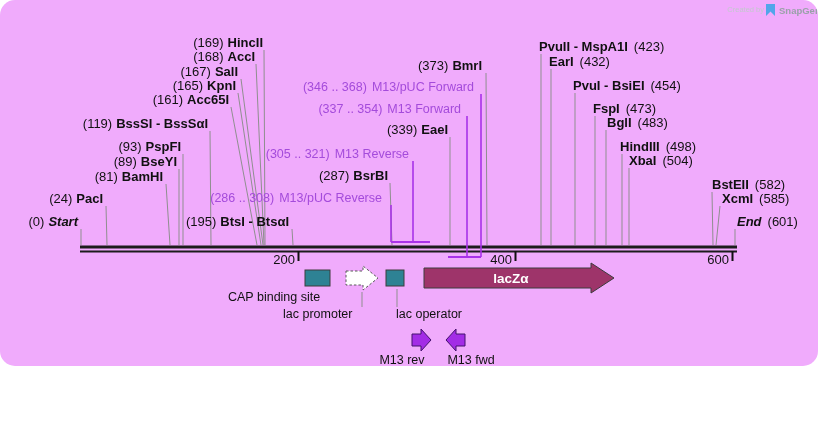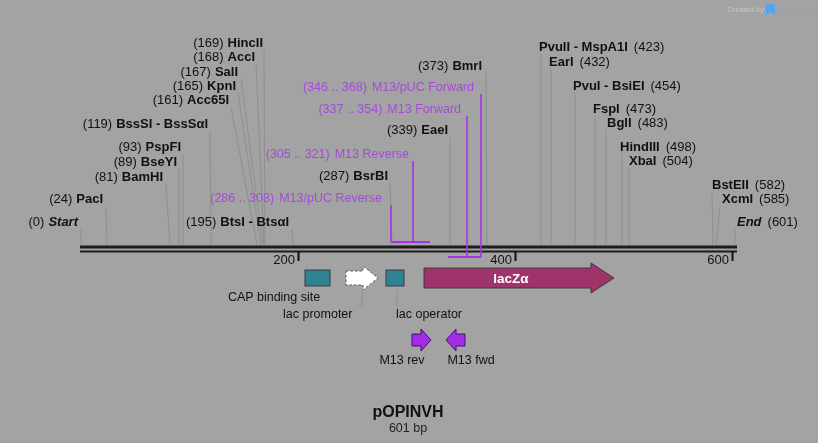--- a/index.html
+++ b/index.html
@@ -1,17 +1,17 @@
 <!DOCTYPE html>
 <html><head>
 <meta charset="utf-8">
 <style>
   html,body{margin:0;padding:0;background:#ffffff;}
-  .stage{position:relative;width:818px;height:443px;background:#a3a3a3;overflow:hidden;
-         font-family:"Liberation Sans", sans-serif;}
+  .stage{position:relative;width:818px;height:366px;background:#f0abfc;overflow:hidden;
+         font-family:"Liberation Sans", sans-serif;border-radius:15px;}
   svg text{font-family:"Liberation Sans", sans-serif;}
   .num{font-size:13px;fill:#111;font-weight:normal;}
   .name{font-size:13px;fill:#111;font-weight:bold;}
   .name-italic{font-size:13px;fill:#111;font-weight:bold;font-style:italic;}
   .primer{font-size:12.5px;fill:#a44bdb;}
   .leader{stroke:#8f8f8f;stroke-width:1;fill:none;}
   .pline{stroke:#a832e8;stroke-width:1.6;fill:none;}
   .pbar{stroke:#a832e8;stroke-width:2;fill:none;}
   .seq{stroke:#1c1c1c;}
   .ruler-num{font-size:13px;fill:#111;}

